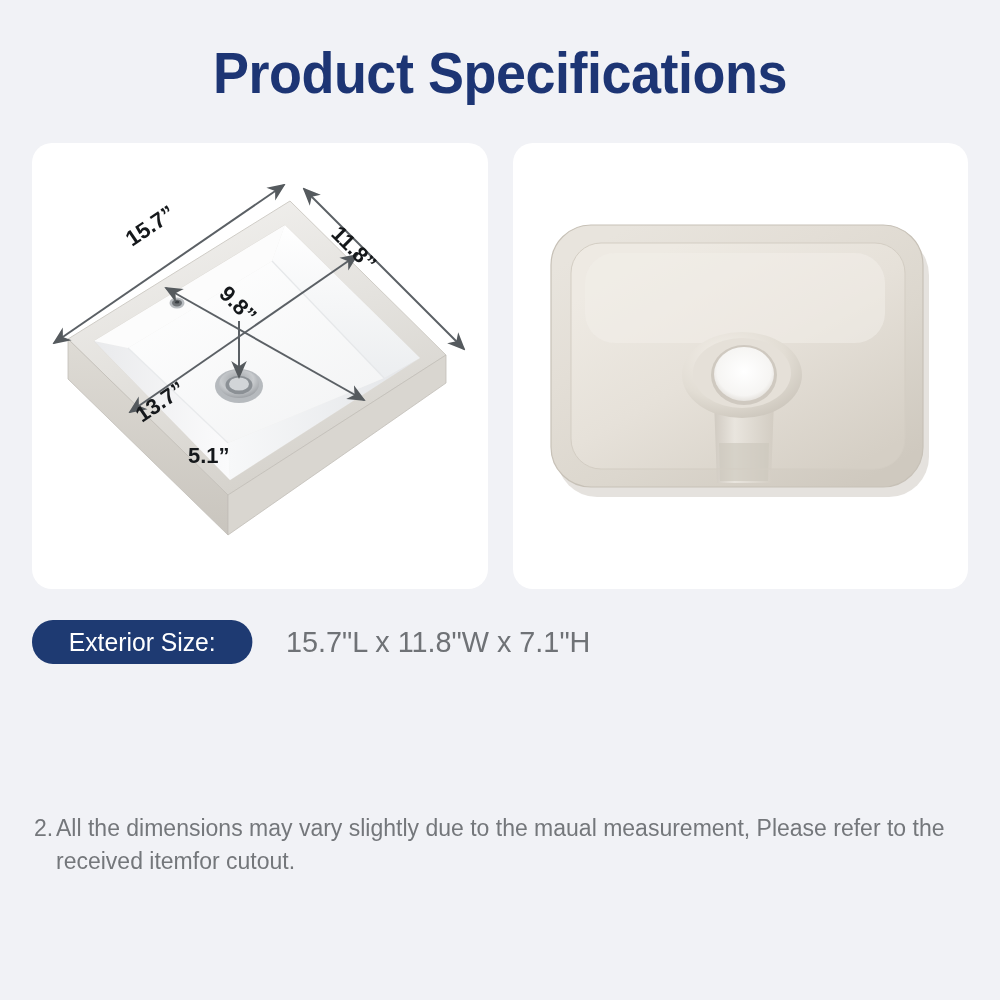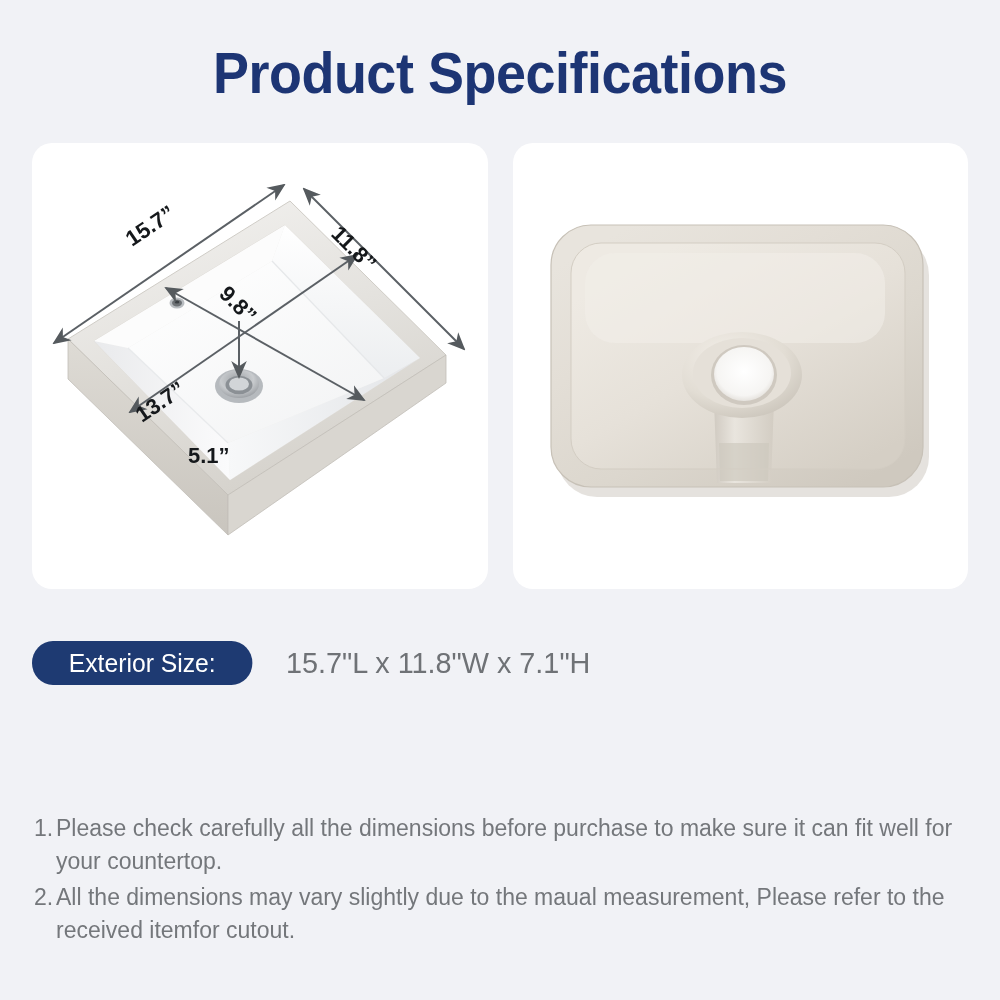--- a/index.html
+++ b/index.html
@@ -63,21 +63,21 @@
     position: absolute;
     left: 0; top: 0;
     width: 455px; height: 446px;
   }
   .bottom-stage svg { display: block; }
 
   
   .specs {
     position: absolute;
     left: 32px;
-    top: 639px;
+    top: 618px;
     width: 940px;
   }
   .spec-row {
     display: flex;
     align-items: center;
     height: 48px;
     margin-bottom: 7px;
   }
   .spec-pill {
     background: #1e3a72;
@@ -290,20 +290,17 @@
   <div class="spec-row">
     <div class="spec-pill">Exterior Size:</div>
     <div class="spec-value">15.7"L x 11.8"W x 7.1"H</div>
   </div>
 
 
 </div>
 
 <div class="notes">
 
-  <div class="note-item">
-    <span class="num">1.</span><span>Please check carefully all the dimensions before purchase to make sure it can fit well for your countertop.</span>
-  </div>
 
   <div class="note-item">
     <span class="num">2.</span><span>All the dimensions may vary slightly due to the maual measurement, Please refer to the received itemfor cutout.</span>
   </div>
 </div>
 
 </body></html>

